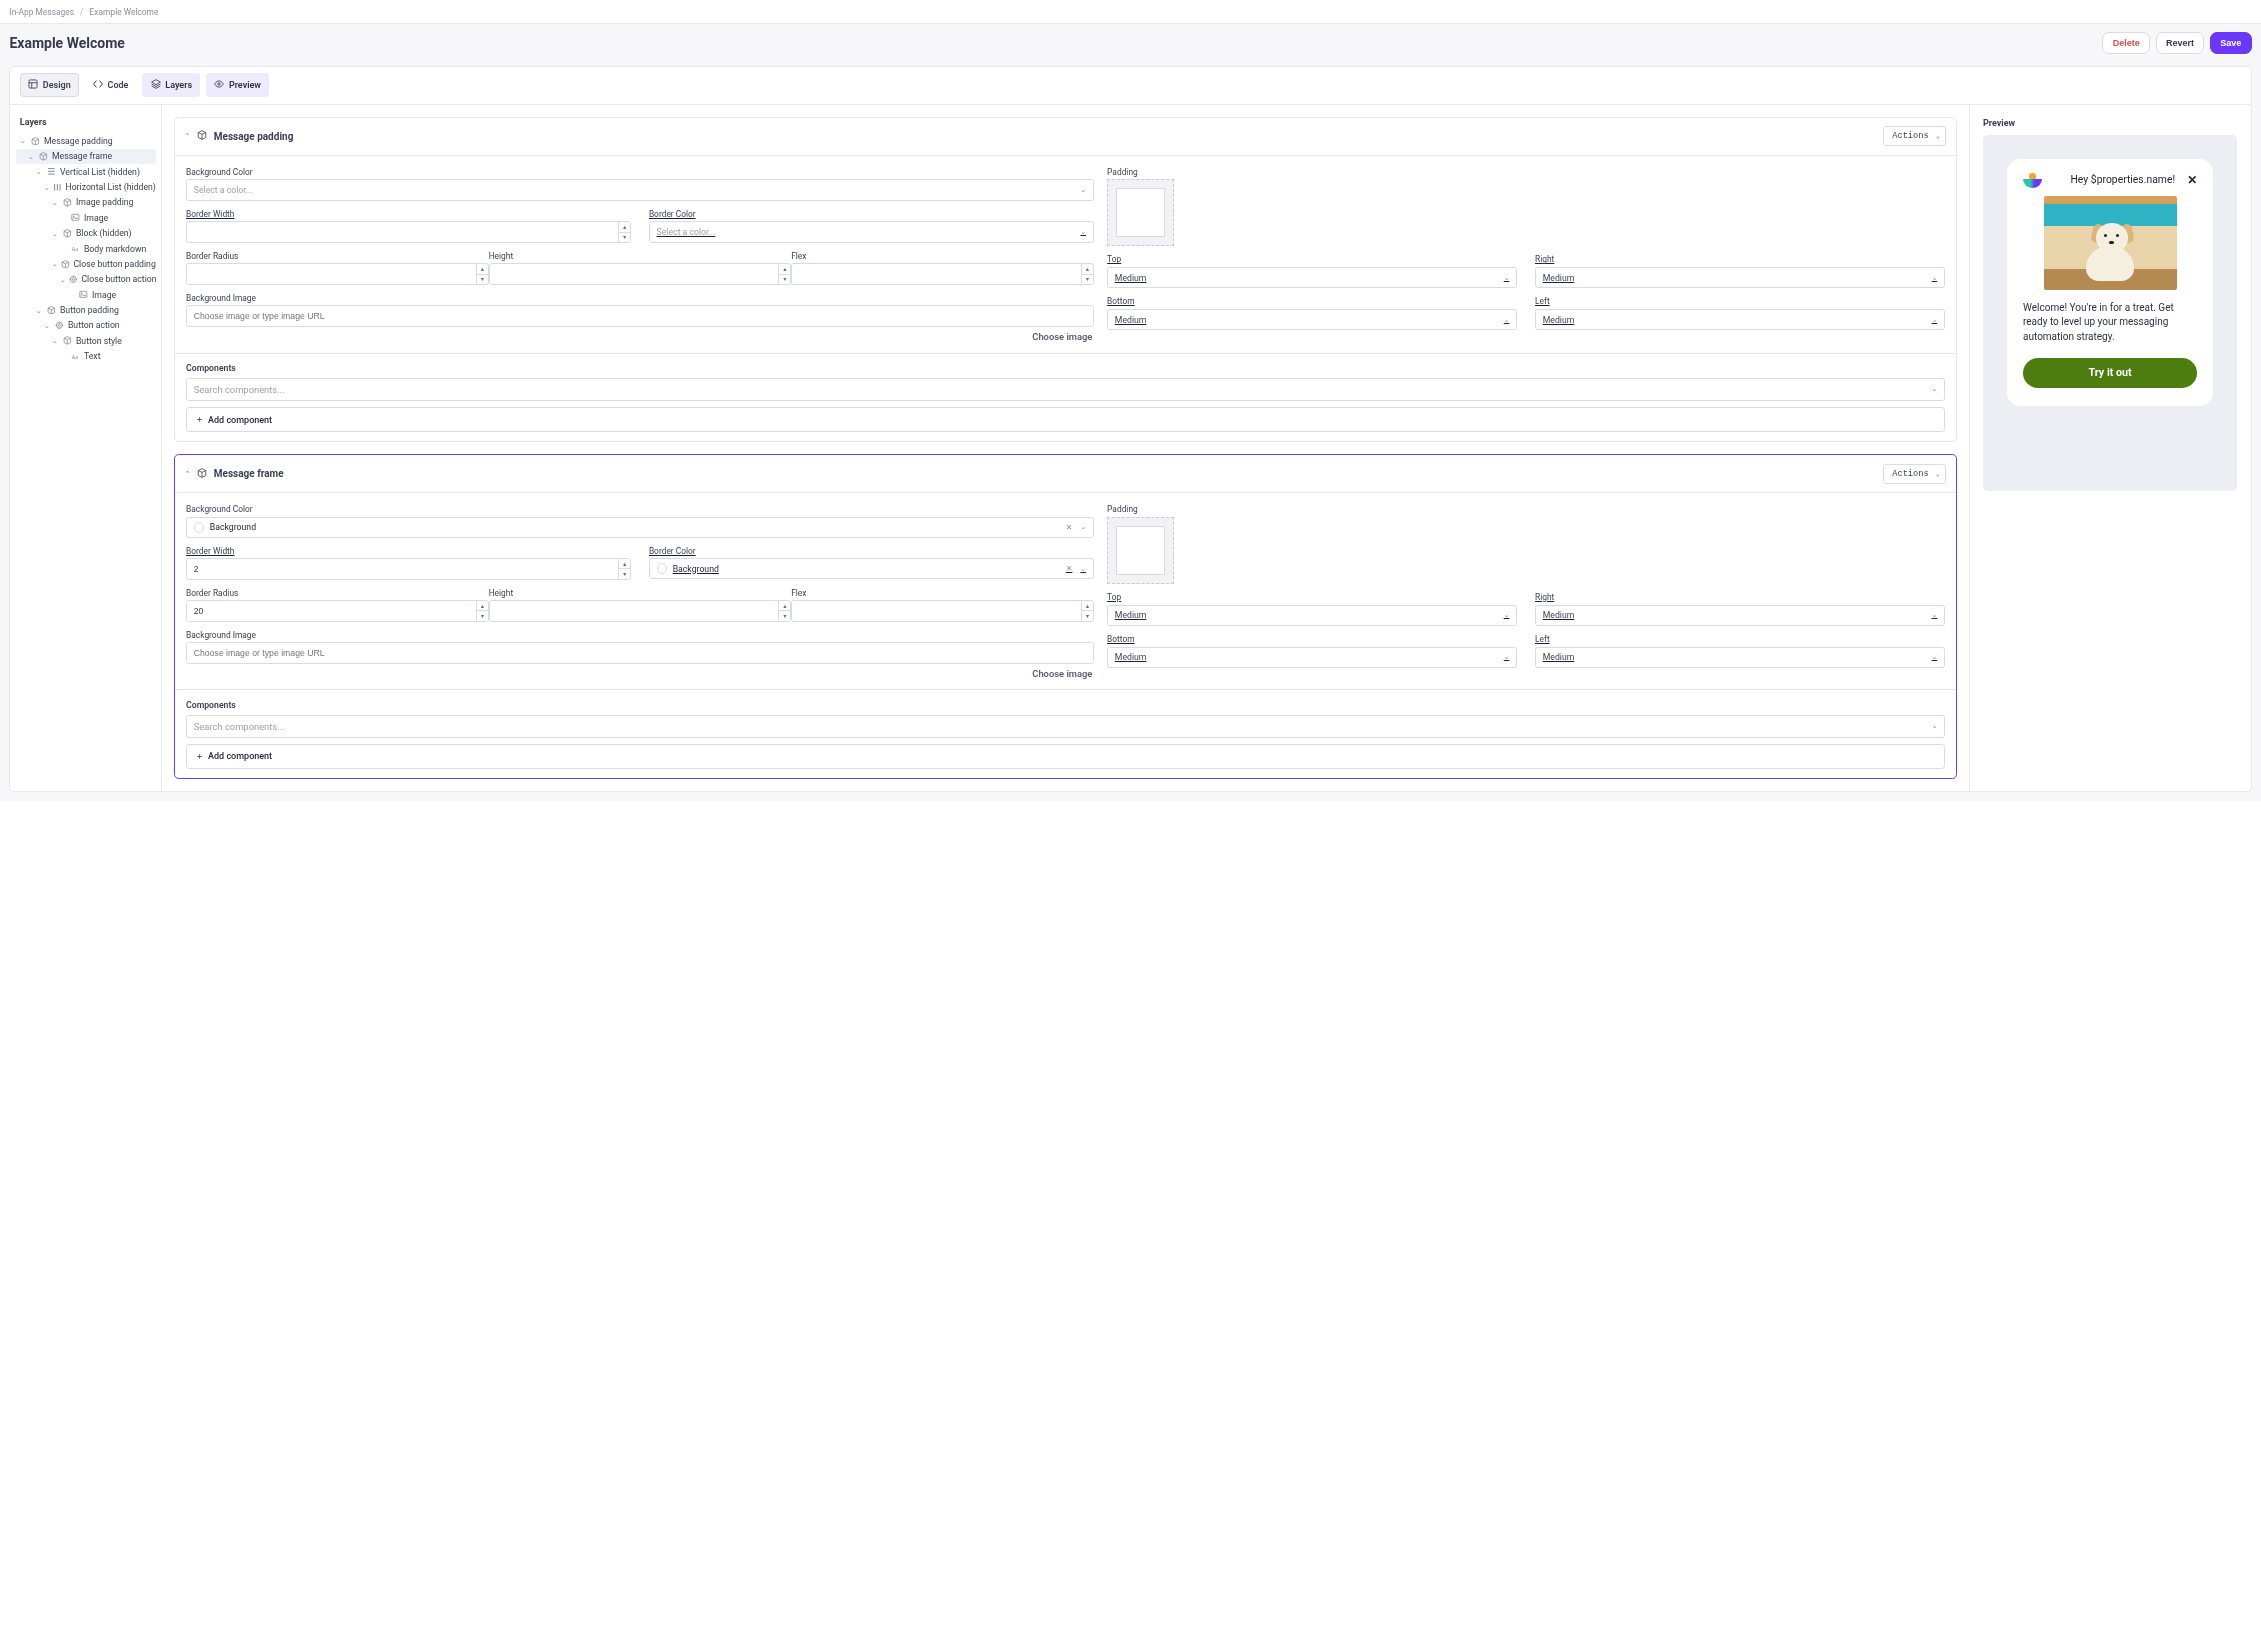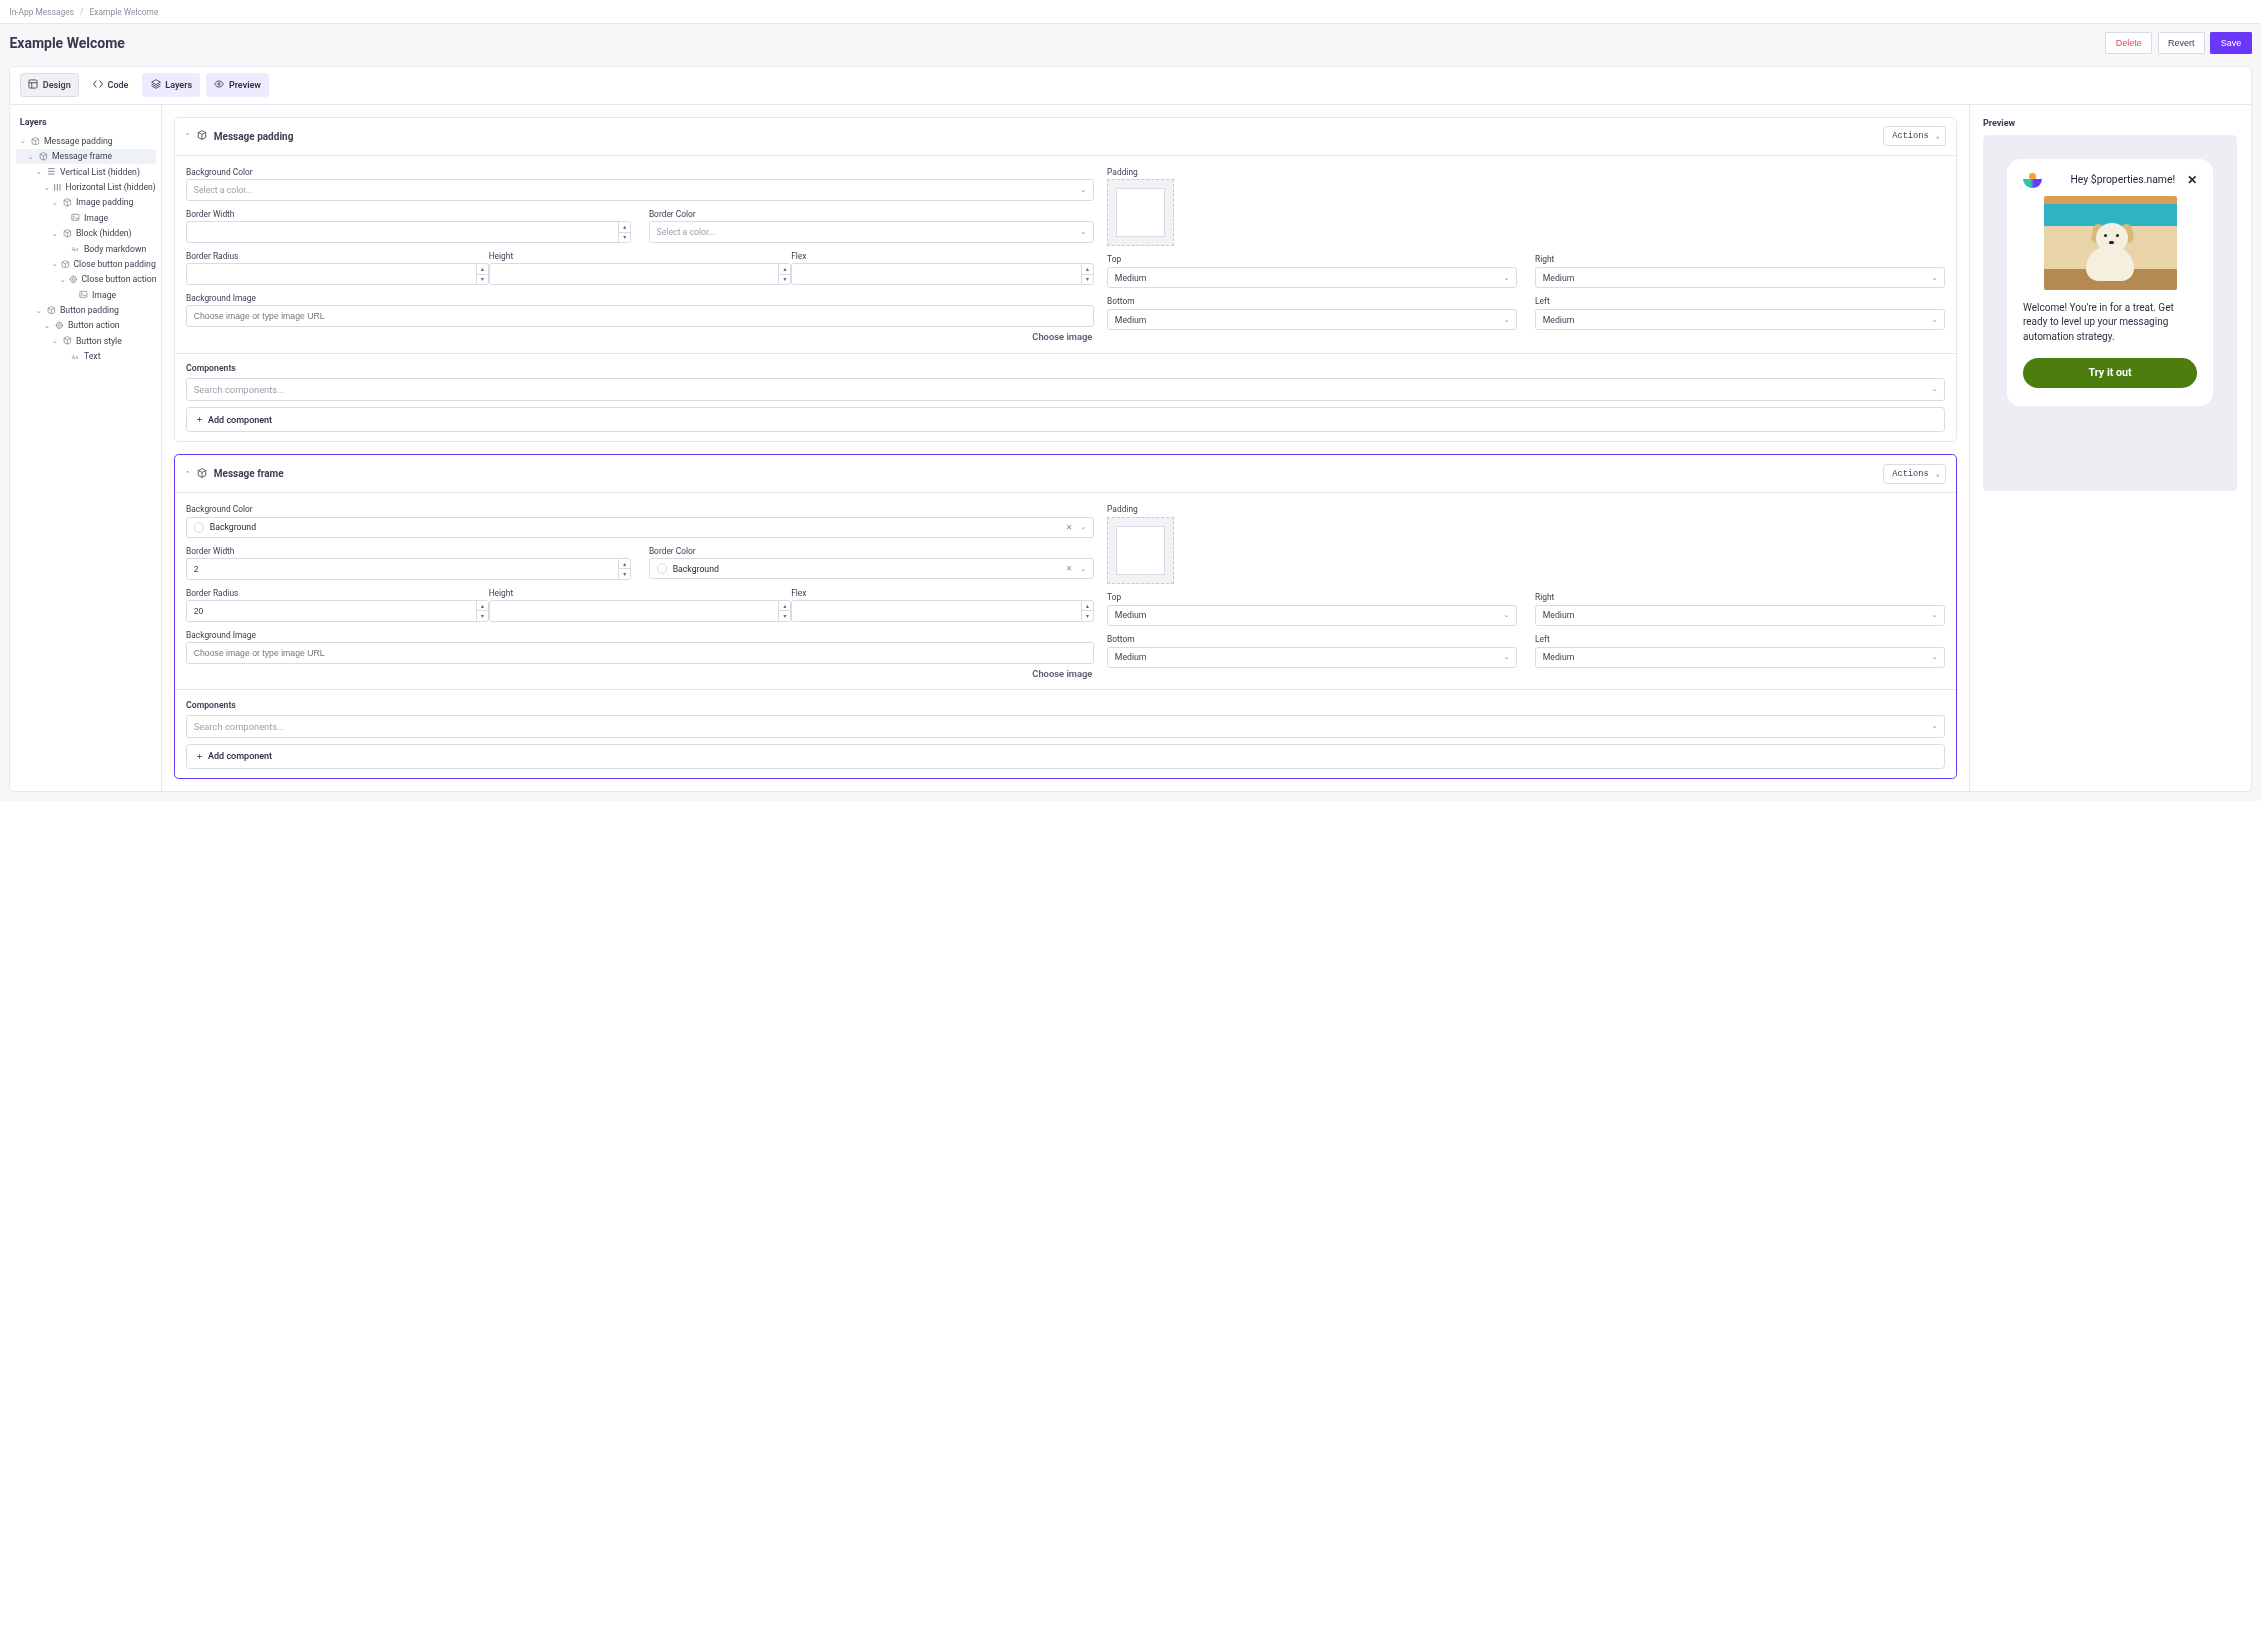--- a/index.html
+++ b/index.html
@@ -6,21 +6,21 @@
 body { font-family: -apple-system, BlinkMacSystemFont, "Segoe UI", Roboto, sans-serif; background: #fff; color: #1f2137; font-size: 9.4px; }
 
 
 .breadcrumb { padding: 6.7px 9.4px; border-bottom: 0.7px solid #e7e8ee; font-size: 8.4px; color: #8c8f9f; }
 .breadcrumb .sep { margin: 0 4px; color: #b9bbc9; }
 
 
 .page-header { display: flex; align-items: center; justify-content: space-between; padding: 8px 9.4px 12px 9.4px; background: #f7f7fa; }
 .page-title { font-size: 14px; font-weight: 700; color: #36384d; }
 .header-actions { display: flex; gap: 5.4px; }
-.btn { border: 0.7px solid #d9dbe4; background: #fff; padding: 4.7px 9.4px; border-radius: 1px; cursor: pointer; font-size: 9px; font-weight: 400; color: #36384d; }
+.btn { border: 0.7px solid #d9dbe4; background: #fff; padding: 4.7px 9.4px; border-radius: 7px; cursor: pointer; font-size: 9px; font-weight: 700; color: #36384d; }
 .btn-danger { color: #e5484d; }
 .btn-primary { background: #6b38fb; color: #fff; border-color: #6b38fb; }
 
 
 .main-wrap { display: flex; flex-direction: column; background: #f7f7fa; padding: 0 9.4px 9.4px 9.4px; }
 
 
 .tab-bar-wrap { background: #fff; border: 0.7px solid #e7e8ee; border-radius: 4.7px 4.7px 0 0; padding: 6.7px 9.4px; display: flex; gap: 5.4px; }
 .tab-btn { display: inline-flex; align-items: center; gap: 4.7px; padding: 4.7px 7.4px; border-radius: 3.4px; cursor: pointer; font-size: 9px; font-weight: 600; color: #3c3e52; border: 0.7px solid transparent; }
 .tab-btn.active { background: #f0f0f5; border-color: #d9dbe4; }
@@ -50,21 +50,21 @@
 .actions-dd { display: flex; align-items: center; justify-content: space-between; border: 0.7px solid #d9dbe4; border-radius: 3.4px; padding: 4px 5.4px 4px 8px; font-size: 8.7px; color: #3c3e52; cursor: pointer; width: 63px; font-family: Liberation Mono, monospace; }
 
 .card-body { display: flex; padding: 10.7px; gap: 13.4px; }
 .form-left { flex: 1 1 52%; display: flex; flex-direction: column; gap: 8px; }
 .form-right { flex: 1 1 48%; display: flex; flex-direction: column; gap: 8px; }
 
 .field-label { font-size: 8.4px; color: #3c3e52; font-weight: 400; margin-bottom: 2.7px; display:block; }
 .field-input { width: 100%; border: 0.7px solid #d9dbe4; border-radius: 2.7px; padding: 4.7px 6.7px; font-size: 8.7px; color: #3c3e52; background:#fff; }
 .field-select { width: 100%; border: 0.7px solid #d9dbe4; border-radius: 2.7px; padding: 4.7px 6.7px; font-size: 8.7px; color: #3c3e52; background:#fff; display:flex; justify-content:space-between; align-items:center; }
 .placeholder { color: #9c9eae; }
-.row-2 { display: flex; gap: 18px; }
+.row-2 { display: flex; gap: 18px; text-decoration: underline; }
 .row-2 > * { flex: 1; }
 .row-3 { display: flex; gap: 0; }
 .row-3 > * { flex: 1; }
 
 .stepper { position: relative; }
 .stepper-handle { position: absolute; right: 0.7px; top: 0.7px; bottom: 0.7px; width: 12px; display:flex; flex-direction: column; border-left:0.7px solid #d9dbe4; }
 .stepper-handle span { flex:1; font-size:5.4px; display:flex; align-items:center; justify-content:center; color:#6c6e80; cursor:pointer; }
 .stepper-handle span:first-child { border-bottom:0.7px solid #d9dbe4; }
 
 .color-select { display:flex; align-items:center; gap:5.4px; border:0.7px solid #d9dbe4; border-radius:2.7px; padding:4px 6.7px; }

